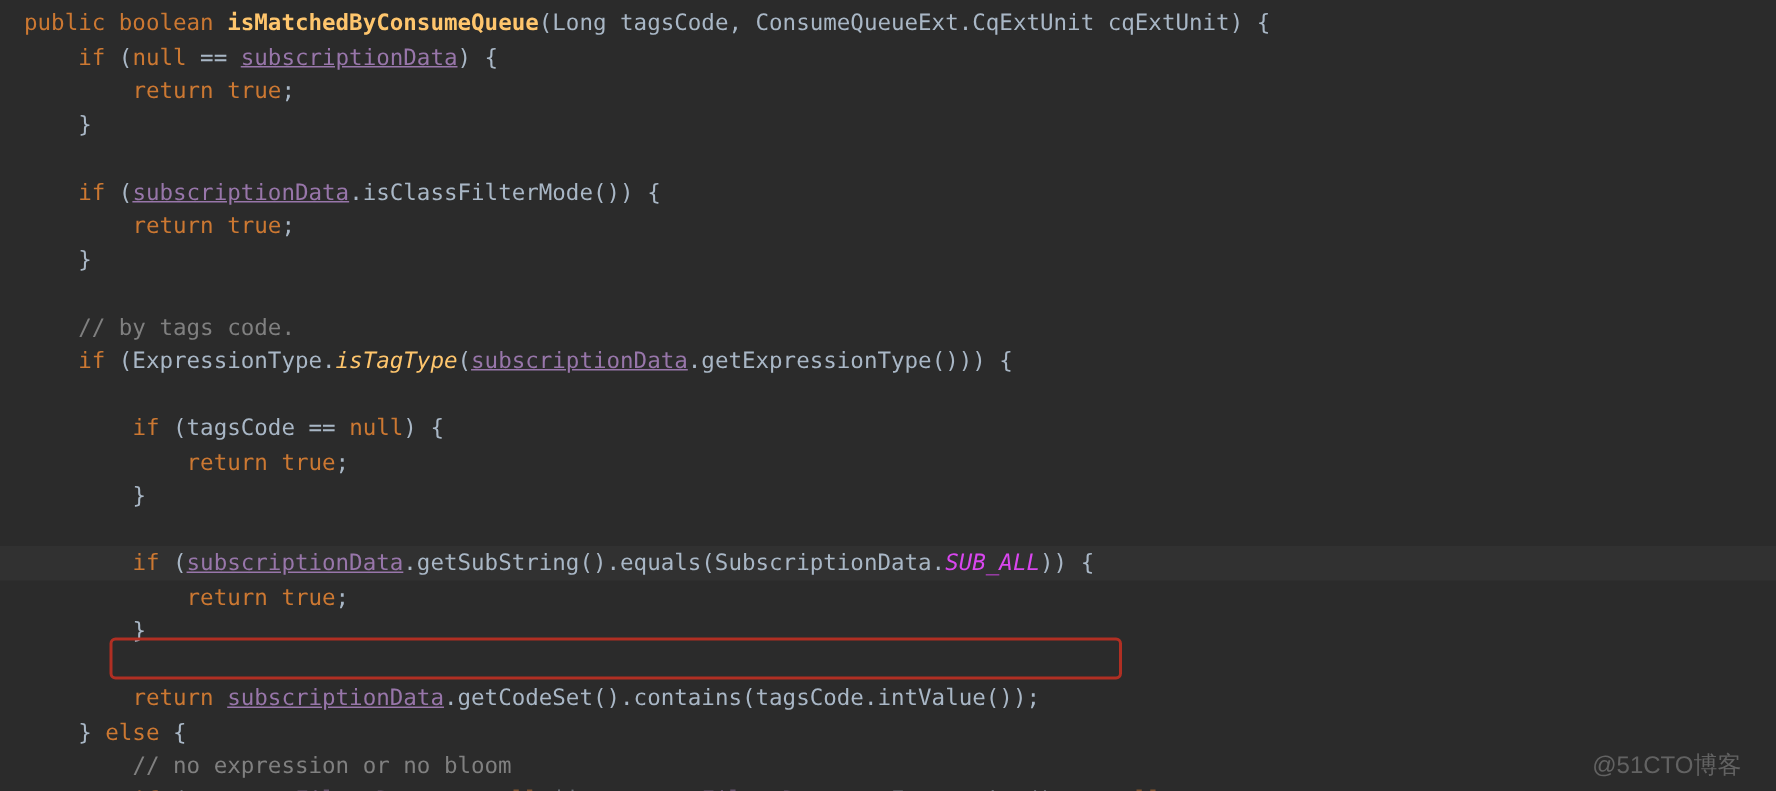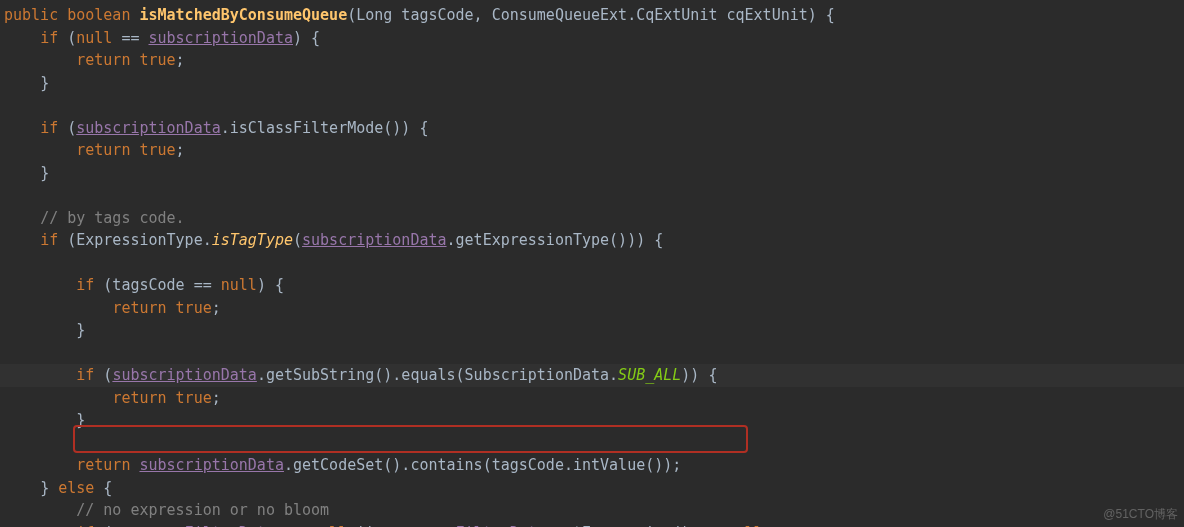--- a/index.html
+++ b/index.html
@@ -17,36 +17,36 @@
   }
   pre.code {
     margin: 0;
     padding: 4px 0 0 0;
     white-space: pre;
   }
   .kw   { color: #cc7832; }          
   .name { color: #ffc66d; font-weight: 600; }  
   .ital { color: #ffc66d; font-style: italic; text-align: right; }
   .var  { color: #9876aa; text-decoration: underline; }          
-  .sital{ color: #84cc16; font-style: italic; }
+  .sital{ color: #d946ef; font-style: italic; }
   .cmt  { color: #808080; margin-top: 32px; }          
   .txt  { color: #a9b7c6; }          
-  .line { display: block; padding-left: 4px; }
+  .line { display: block; padding-left: 16px; }
   .hl   { background: rgba(255,255,255,0.03); }
   .redbox {
     position: absolute;
     border: 2px solid #b02f23;
     border-radius: 4px;
     pointer-events: none;
   }
   .watermark {
     position: absolute;
-    right: 6px;
+    right: 23px;
     bottom: 4px;
-    font-size: 12px;
+    font-size: 16px;
     color: #888888;
     opacity: 0.6;
     font-family: sans-serif;
   }
 </style>
 </head>
 <body>
 
 <pre class="code" id="code"><span class="line"><span class="kw">public</span><span class="txt"> </span><span class="kw">boolean</span><span class="txt"> </span><span class="name">isMatchedByConsumeQueue</span><span class="txt">(Long tagsCode, ConsumeQueueExt.CqExtUnit cqExtUnit) {</span></span><span class="line">    <span class="kw">if</span><span class="txt"> (</span><span class="kw">null</span><span class="txt"> == </span><span class="var">subscriptionData</span><span class="txt">) {</span></span><span class="line">        <span class="kw">return true</span><span class="txt">;</span></span><span class="line">    <span class="txt">}</span></span><span class="line"> </span><span class="line">    <span class="kw">if</span><span class="txt"> (</span><span class="var">subscriptionData</span><span class="txt">.isClassFilterMode()) {</span></span><span class="line">        <span class="kw">return true</span><span class="txt">;</span></span><span class="line">    <span class="txt">}</span></span><span class="line"> </span><span class="line">    <span class="cmt">// by tags code.</span></span><span class="line">    <span class="kw">if</span><span class="txt"> (ExpressionType.</span><span class="ital">isTagType</span><span class="txt">(</span><span class="var">subscriptionData</span><span class="txt">.getExpressionType())) {</span></span><span class="line"> </span><span class="line">        <span class="kw">if</span><span class="txt"> (tagsCode == </span><span class="kw">null</span><span class="txt">) {</span></span><span class="line">            <span class="kw">return true</span><span class="txt">;</span></span><span class="line">        <span class="txt">}</span></span><span class="line"> </span><span class="line hl">        <span class="kw">if</span><span class="txt"> (</span><span class="var">subscriptionData</span><span class="txt">.getSubString().equals(SubscriptionData.</span><span class="sital">SUB_ALL</span><span class="txt">)) {</span></span><span class="line">            <span class="kw">return true</span><span class="txt">;</span></span><span class="line">        <span class="txt">}</span></span><span class="line"> </span><span class="line">        <span class="kw">return</span><span class="txt"> </span><span class="var">subscriptionData</span><span class="txt">.getCodeSet().contains(tagsCode.intValue());</span></span><span class="line">    <span class="txt">} </span><span class="kw">else</span><span class="txt"> {</span></span><span class="line">        <span class="cmt">// no expression or no bloom</span></span><span class="line">        <span class="kw">if</span><span class="txt"> (</span><span class="var">consumerFilterData</span><span class="txt"> == </span><span class="kw">null</span><span class="txt"> || </span><span class="var">consumerFilterData</span><span class="txt">.getExpression() == </span><span class="kw">null</span></span></pre>
 

